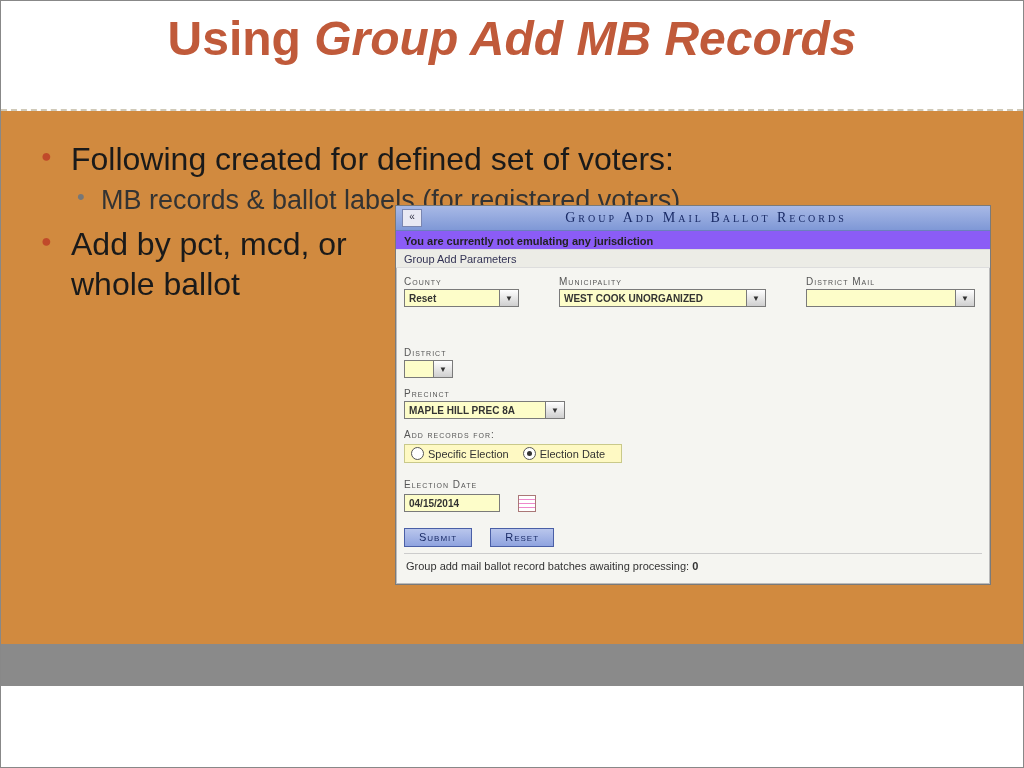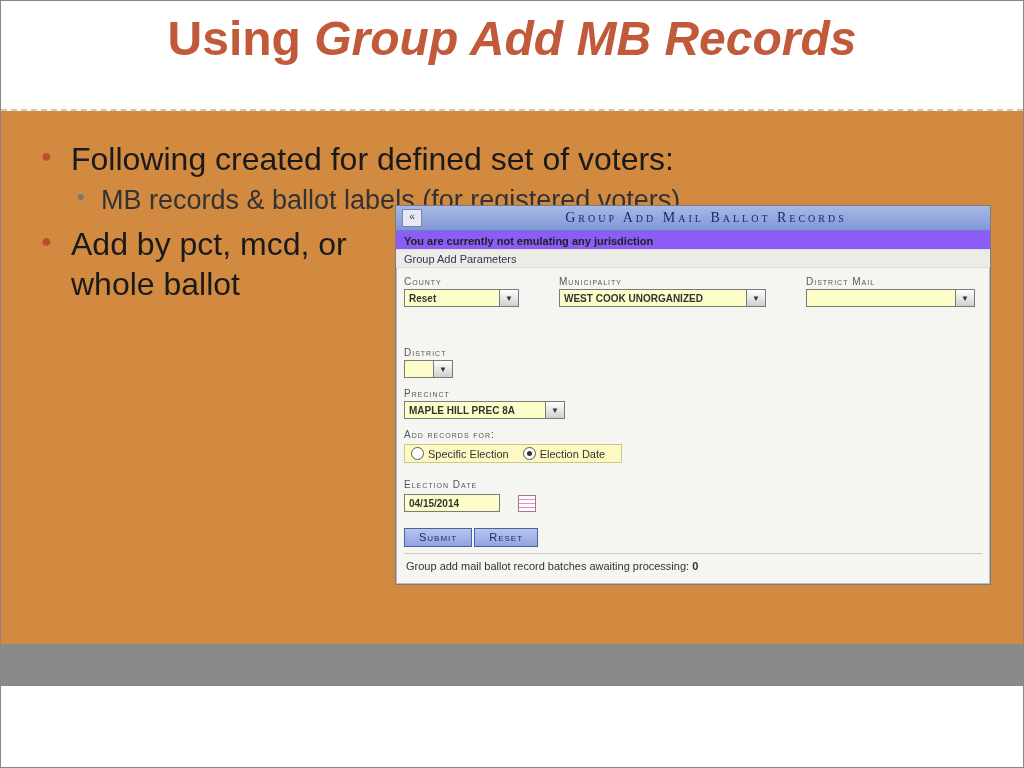--- a/index.html
+++ b/index.html
@@ -40,21 +40,21 @@
   .w-dist .val{width:6px}
   .w-prec .val{width:132px}
   .grouplbl{font-variant:small-caps;letter-spacing:1px;color:#555;font-size:10px;margin:2px 0 4px 0}
   .radio-row{display:flex;align-items:center;gap:4px;background:#fef9c3;border:1px solid #c9c98a;padding:2px 6px;width:fit-content}
   .radio{width:11px;height:11px;border:1px solid #555;border-radius:50%;background:#fff;display:inline-flex;align-items:center;justify-content:center}
   .radio.sel::after{content:"";width:5px;height:5px;background:#333;border-radius:50%}
   .radio-lbl{font-size:11px;color:#333;margin-right:10px}
   .date-row{display:flex;align-items:center;gap:18px}
   .date-val{background:#fdfdc9;border:1px solid #7a7a7a;padding:1px 4px;font-size:10px;font-weight:bold;color:#333;width:86px;height:14px;display:flex;align-items:center}
   .cal{width:16px;height:15px;border:1px solid #a77;background:repeating-linear-gradient(#fff,#fff 3px,#e8c 3px,#e8c 4px)}
-  .btn-row{display:flex;gap:2px;margin:16px 0 6px 0}
+  .btn-row{display:flex;gap:18px;margin:16px 0 6px 0}
   .abtn{background:linear-gradient(#b9c6ec,#8fa3df);border:1px solid #4a5fa6;color:#1a2b66;font-variant:small-caps;letter-spacing:1px;font-size:11px;padding:2px 14px 3px 14px;font-family:Verdana,sans-serif}
   .status{border-top:1px solid #ccc;margin-top:4px;padding:6px 2px 6px 2px;font-size:11px;color:#333}
   .status b{font-weight:bold}
 </style>
 </head>
 <body>
 
 <div class="slide">
   <div class="head">
     <h1>

